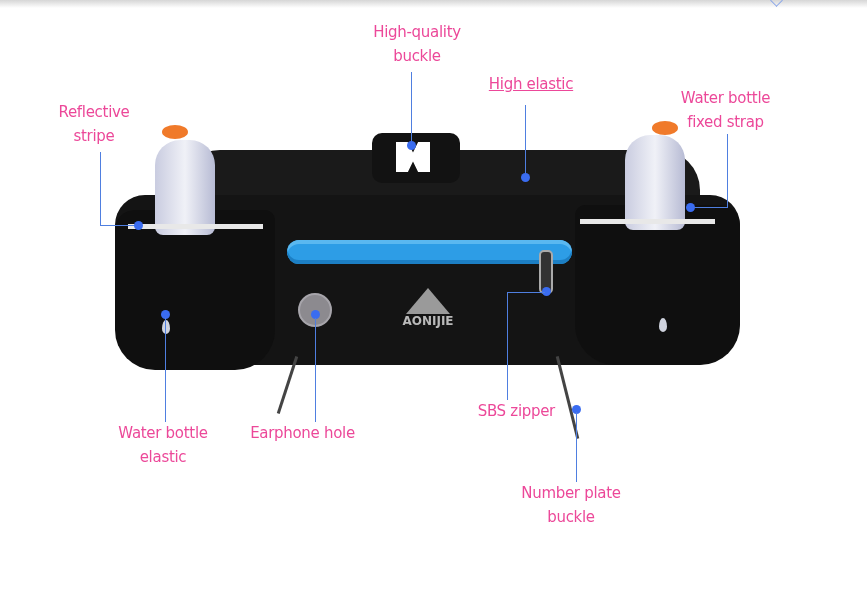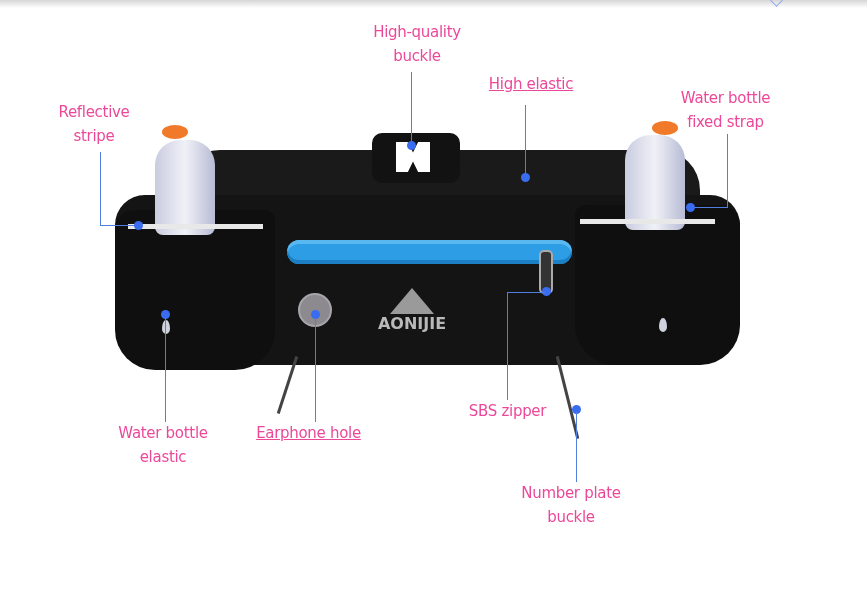--- a/index.html
+++ b/index.html
@@ -22,21 +22,21 @@
   .pocket-l { position:absolute; left:115px; top:210px; width:160px; height:160px; background:#0f0f0f; border-radius:20px 10px 40px 40px; }
   .pocket-r { position:absolute; left:575px; top:205px; width:165px; height:160px; background:#0f0f0f; border-radius:10px 20px 40px 40px; }
   .zipper { position:absolute; left:287px; top:240px; width:285px; height:24px; background:#2d9de6;
             border-radius:12px; box-shadow:inset 0 -4px 0 #1c7fc4, inset 0 4px 0 #5ab8f0; }
   .pull { position:absolute; left:539px; top:250px; width:10px; height:40px; background:#333; border:2px solid #aaa; border-radius:5px; }
   .bottle { position:absolute; width:60px; height:95px; background:linear-gradient(90deg,#c9cce0,#f0f1f7,#b7bbd4); border-radius:25px 25px 8px 8px; }
   .cap { position:absolute; width:26px; height:14px; background:#f07a2a; border-radius:50%; }
   .refl { position:absolute; height:5px; background:#e8e8e8; }
   .earhole { position:absolute; left:298px; top:293px; width:30px; height:30px; border-radius:50%; background:#8c8a8f;
              border:2px solid #a7a5ab; }
-  .logo { position:absolute; left:376px; top:288px; width:72px; height:52px; color:#b9b9b9; text-align:center; font-size:16px; font-weight:bold; }
+  .logo { position:absolute; left:392px; top:288px; width:72px; height:52px; color:#b9b9b9; text-align:center; font-size:12px; font-weight:bold; }
   .logo-mtn { width:0; height:0; margin:0 auto; border-left:22px solid transparent; border-right:22px solid transparent; border-bottom:26px solid #9a9a9a; }
   .cord { position:absolute; width:3px; background:#444; }
   .drop { position:absolute; width:8px; height:14px; background:#cfd3de; border-radius:50% 50% 50% 50% / 60% 60% 40% 40%; }
 </style>
 </head>
 <body>
 
 <div class="topshadow"></div>
 <div class="topcaret"></div>
 
@@ -97,28 +97,28 @@
 
 <div class="dot" style="left:161px;top:310px;"></div>
 <div class="line" style="left:165px;top:318px;width:1px;height:104px;"></div>
 <div class="label" style="left:108px;top:421px;width:110px;">
   <div>Water bottle</div>
   <div>elastic</div>
 </div>
 
 <div class="dot" style="left:311px;top:310px;"></div>
 <div class="line" style="left:315px;top:318px;width:1px;height:104px;"></div>
-<div class="label" style="left:246px;top:421px;width:125px;text-decoration:underline;">
+<div class="label" style="left:240px;top:421px;width:125px;">
   <div>Earphone hole</div>
 </div>
 
 <div class="dot" style="left:542px;top:287px;"></div>
 <div class="line" style="left:507px;top:292px;width:38px;height:1px;"></div>
 <div class="line" style="left:507px;top:292px;width:1px;height:108px;"></div>
-<div class="label" style="left:460px;top:399px;width:95px;">
+<div class="label" style="left:460px;top:399px;width:95px;text-align:right;">
   <div>SBS zipper</div>
 </div>
 
 <div class="dot" style="left:572px;top:405px;"></div>
 <div class="line" style="left:576px;top:412px;width:1px;height:70px;"></div>
 <div class="label" style="left:511px;top:481px;width:120px;">
   <div>Number plate</div>
   <div>buckle</div>
 </div>
 

